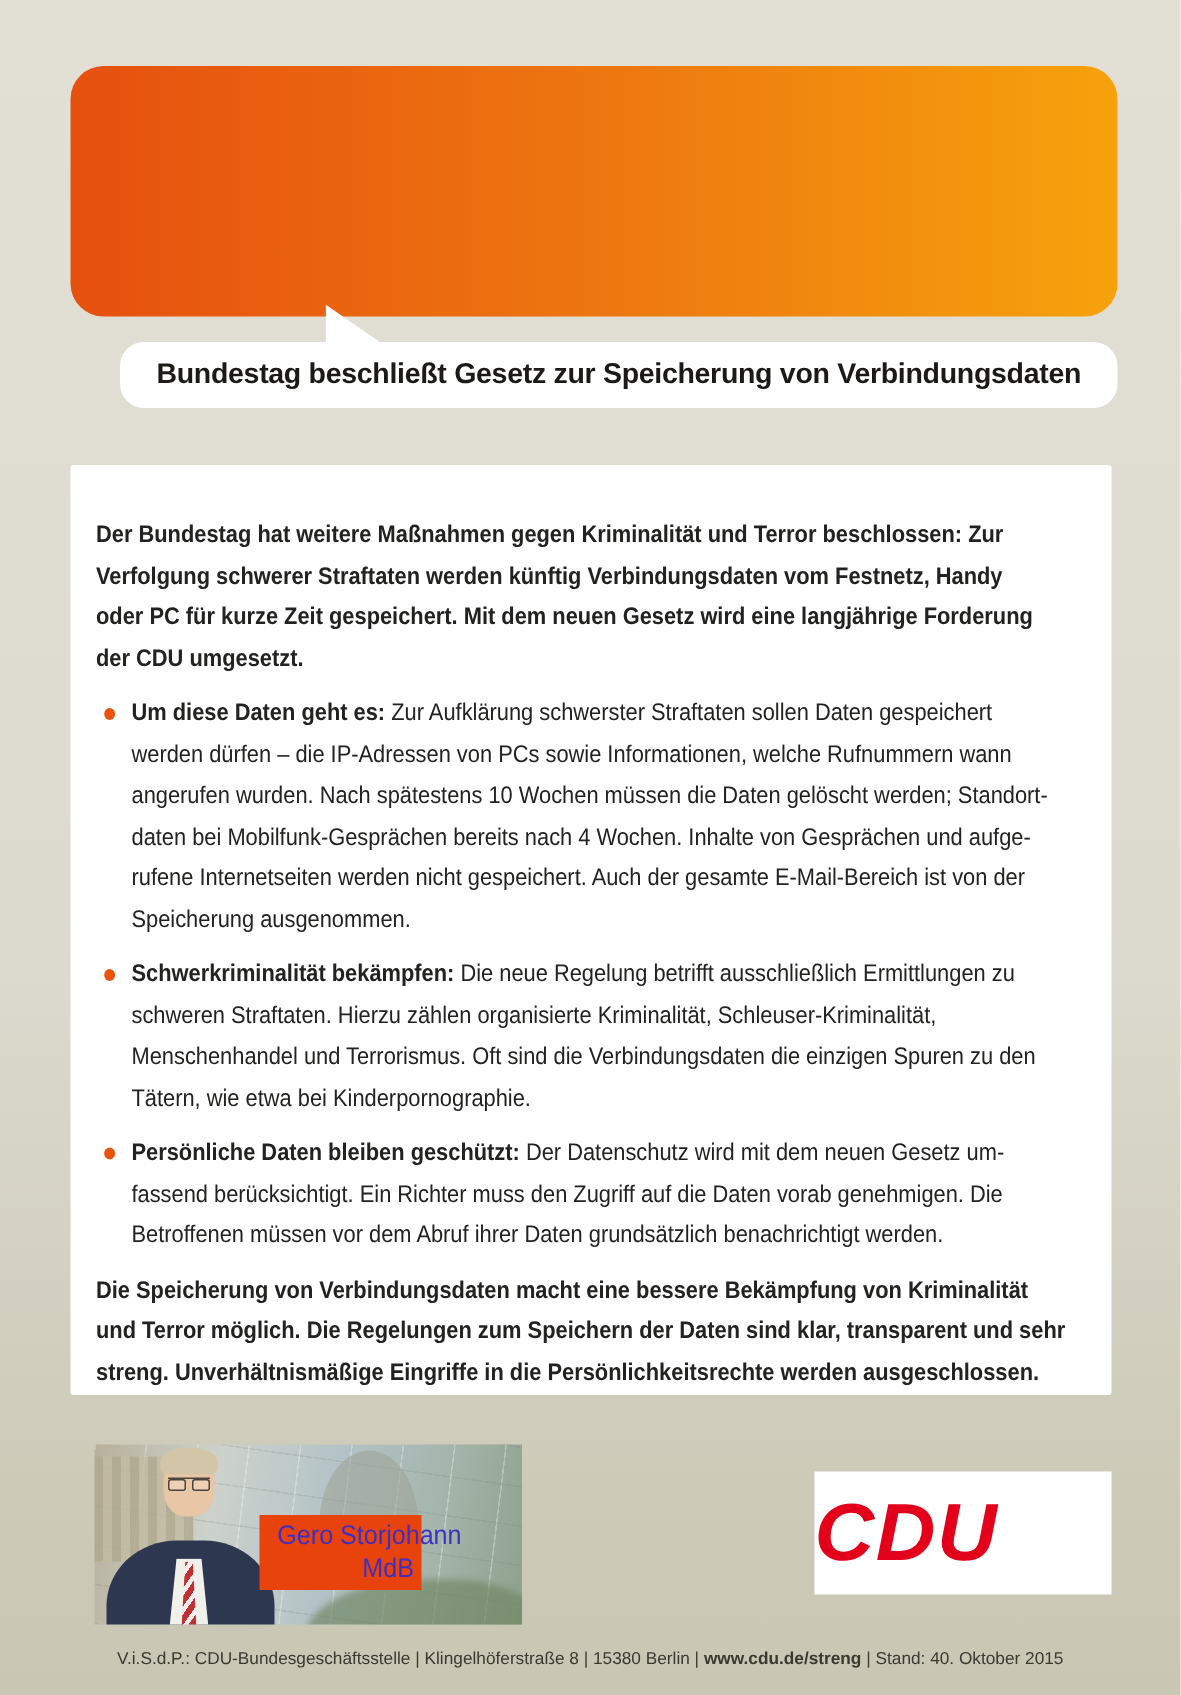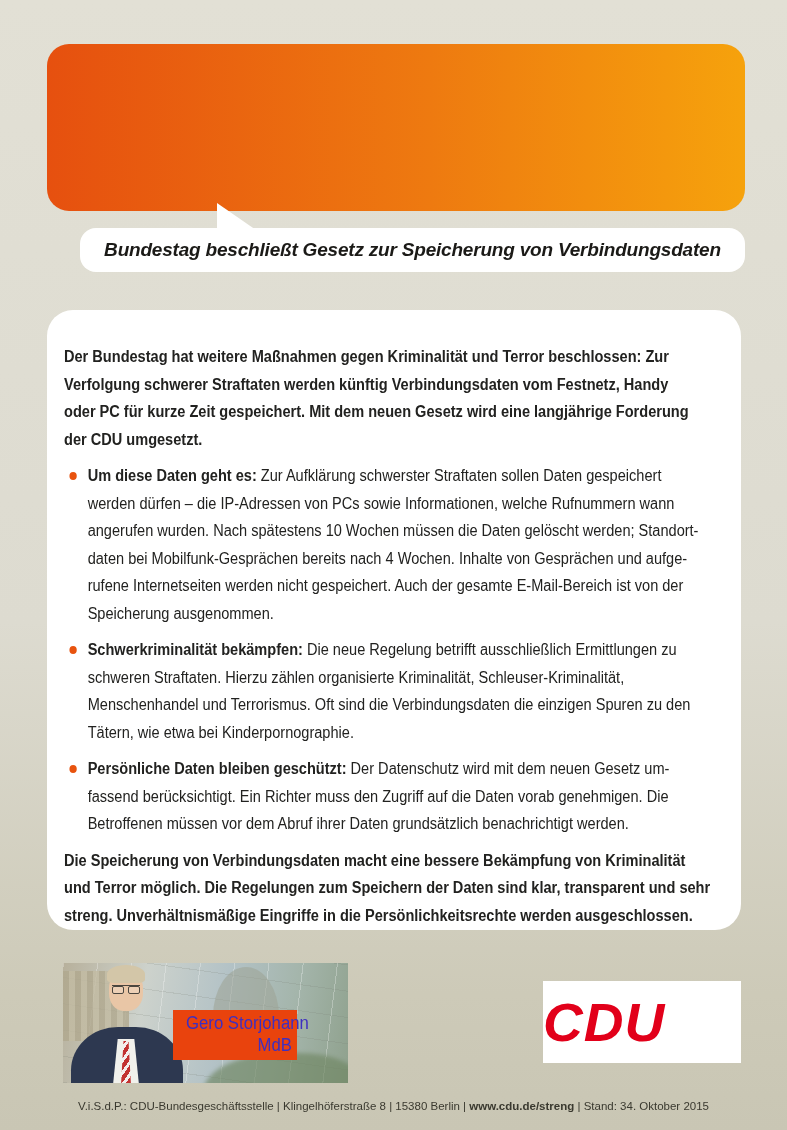--- a/index.html
+++ b/index.html
@@ -30,28 +30,28 @@
     clip-path:polygon(0 0, 100% 100%, 0 100%);
     z-index:3;
   }
   .subtitle-pill{
     position:absolute; left:80px; top:228px; width:665px; height:44px;
     background:#ffffff; border-radius:16px;
     display:flex; align-items:center; justify-content:center;
     z-index:2;
   }
   .subtitle-text{
-    font-style:italic; font-weight:bold; font-size:19px; color:#1b1a17;
+    font-weight:bold; font-size:19px; color:#1b1a17;
     white-space:nowrap; letter-spacing:-0.2px;
   }
 
   
   .content-card{
     position:absolute; left:47px; top:310px; width:694px; height:620px;
-    background:#ffffff; border-radius:26px;
+    background:#ffffff; border-radius:2px;
     padding:33px 0 0 17px; overflow:hidden;
   }
   .textwrap{
     transform:scaleX(0.91); transform-origin:left top; width:110%;
     font-size:16px; line-height:27.5px; color:#222220;
   }
   .tl{ white-space:nowrap; }
   .para{ margin-bottom:9px; }
   .bold{ font-weight:bold; }
   .bullet-list{ list-style:none; }
@@ -114,21 +114,21 @@
   .figure-glasses{
     position:absolute; left:49px; top:22px; width:28px; height:8px;
     border-top:1px solid #4a463f;
     display:flex; justify-content:space-between;
   }
   .figure-glasses span{
     width:12px; height:8px; border:1px solid #4a463f; border-radius:2px;
     background:rgba(255,255,255,0.18);
   }
   .name-label{
-    position:absolute; left:110px; top:47px; width:124px; height:50px;
+    position:absolute; left:110px; top:47px; width:108px; height:50px;
     background:#e9430d; color:#3e2fc1;
     text-align:right; padding:2px 5px;
     font-size:18px; line-height:22px; white-space:nowrap;
   }
   .name-label .nl{ transform:scaleX(0.93); transform-origin:right center; }
 
   
   .cdu-logo-box{
     position:absolute; left:543px; top:981px; width:198px; height:82px;
     background:#ffffff; display:flex; align-items:center;
@@ -223,13 +223,13 @@
   <div class="name-label">
     <div class="nl">Gero Storjohann</div>
     <div class="nl">MdB</div>
   </div>
 </div>
 
 <div class="cdu-logo-box">
   <div class="cdu-logo-text">CDU</div>
 </div>
 
-<div class="footer-imprint"><span>V.i.S.d.P.: CDU-Bundesgeschäftsstelle | Klingelhöferstraße 8 | 15380 Berlin | </span><span class="fbold">www.cdu.de/streng</span><span> | Stand: 34. Oktober 2015</span></div>
+<div class="footer-imprint"><span>V.i.S.d.P.: CDU-Bundesgeschäftsstelle | Klingelhöferstraße 8 | 15380 Berlin | </span><span class="fbold">www.cdu.de/streng</span><span> | Stand: 40. Oktober 2015</span></div>
 
 </body></html>

